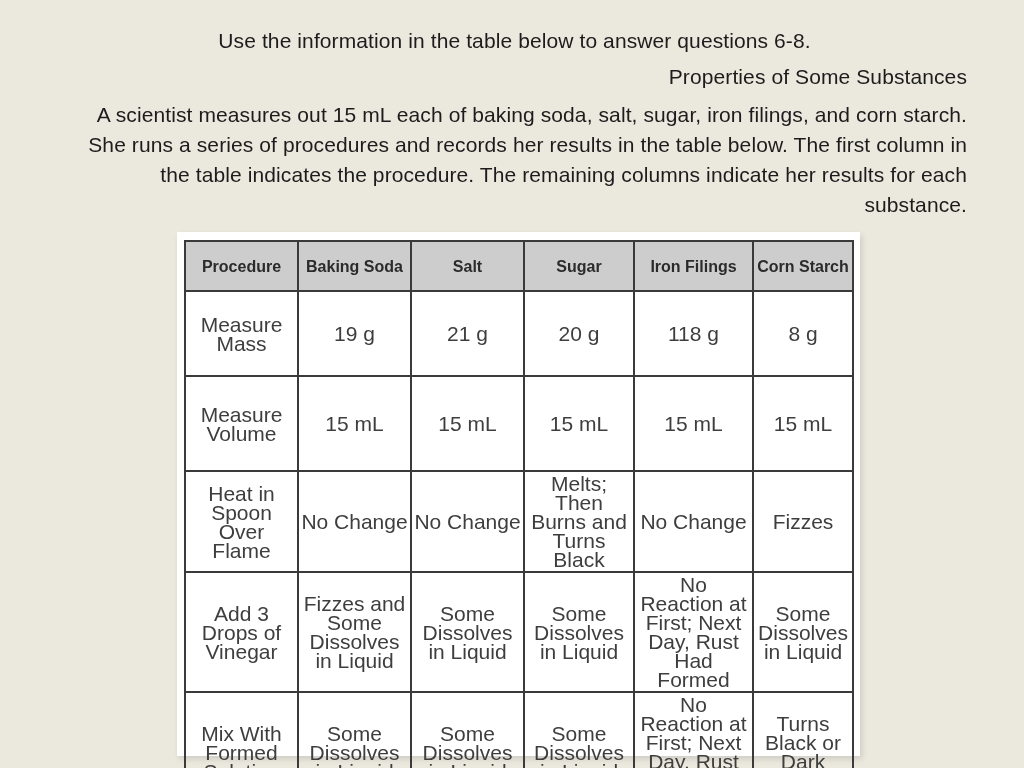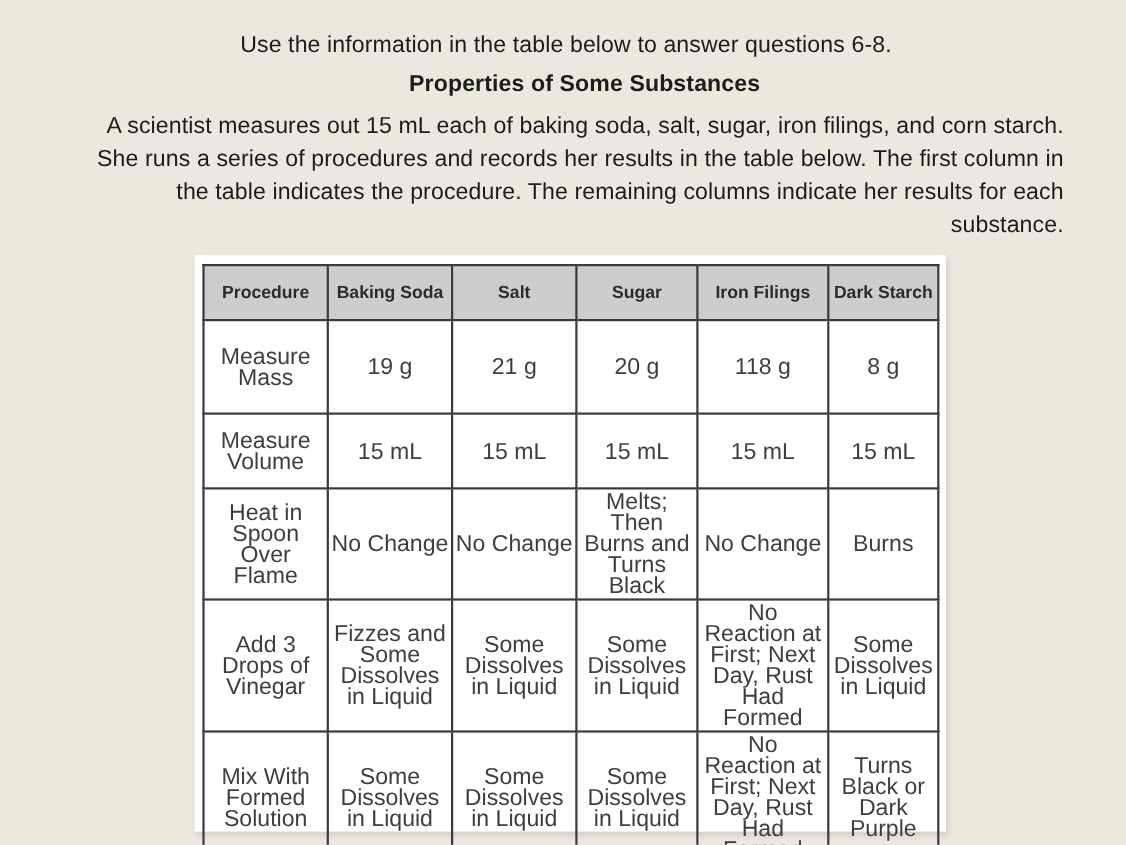--- a/index.html
+++ b/index.html
@@ -26,24 +26,24 @@
     top: 26px;
     width: 905px;
     color: var(--body-text);
     font-size: 21px;
     line-height: 30px;
     letter-spacing: 0.1px;
   }
   .prompt-line { margin: 0; text-align: center; }
   .table-title {
     margin: 6px 0 4px 0;
-    text-align: center;
+    text-align: right;
     text-indent: 34px;
     font-size: 21px;
-    font-weight: bold;
+    font-weight: normal;
   }
   .description { margin: 8px 0 0 0; text-align: right; }
   .table-panel {
     position: absolute;
     left: 177px;
     top: 232px;
     width: 683px;
     height: 524px;
     background: var(--panel-bg);
     padding: 8px 7px;
@@ -72,21 +72,21 @@
     line-height: 19px;
   }
   table.properties thead tr { height: 50px; margin-top: 20px; }
   table.properties th {
     background: var(--header-bg);
     font-weight: bold;
     font-size: 16px;
     color: #2B2B2B;
   }
   table.properties tbody tr:nth-child(1) { height: 85px; }
-  table.properties tbody tr:nth-child(2) { height: 68px; }
+  table.properties tbody tr:nth-child(2) { height: 95px; }
   table.properties tbody tr:nth-child(3) { height: 94px; }
   table.properties tbody tr:nth-child(4) { height: 98px; }
   table.properties tbody tr:nth-child(5) { height: 90px; }
 </style>
 </head>
 <body>
 
 <div class="slide-text">
   <p class="prompt-line">Use the information in the table below to answer questions 6-8.</p>
   <h2 class="table-title">Properties of Some Substances</h2>
@@ -103,21 +103,21 @@
         <col class="col-4">
         <col class="col-5">
       </colgroup>
     <thead>
       <tr>
           <th>Procedure</th>
           <th>Baking Soda</th>
           <th>Salt</th>
           <th>Sugar</th>
           <th>Iron Filings</th>
-          <th>Dark Starch</th>
+          <th>Corn Starch</th>
         </tr>
     </thead>
     <tbody>
         <tr>
           <td>Measure Mass</td>
           <td>19 g</td>
           <td>21 g</td>
           <td>20 g</td>
           <td>118 g</td>
           <td>8 g</td>
@@ -129,21 +129,21 @@
           <td>15 mL</td>
           <td>15 mL</td>
           <td>15 mL</td>
         </tr>
         <tr>
           <td>Heat in Spoon Over Flame</td>
           <td>No Change</td>
           <td>No Change</td>
           <td>Melts; Then Burns and Turns Black</td>
           <td>No Change</td>
-          <td>Burns</td>
+          <td>Fizzes</td>
         </tr>
         <tr>
           <td>Add 3 Drops of Vinegar</td>
           <td>Fizzes and Some Dissolves in Liquid</td>
           <td>Some Dissolves in Liquid</td>
           <td>Some Dissolves in Liquid</td>
           <td>No Reaction at First; Next Day, Rust Had Formed</td>
           <td>Some Dissolves in Liquid</td>
         </tr>
         <tr>

